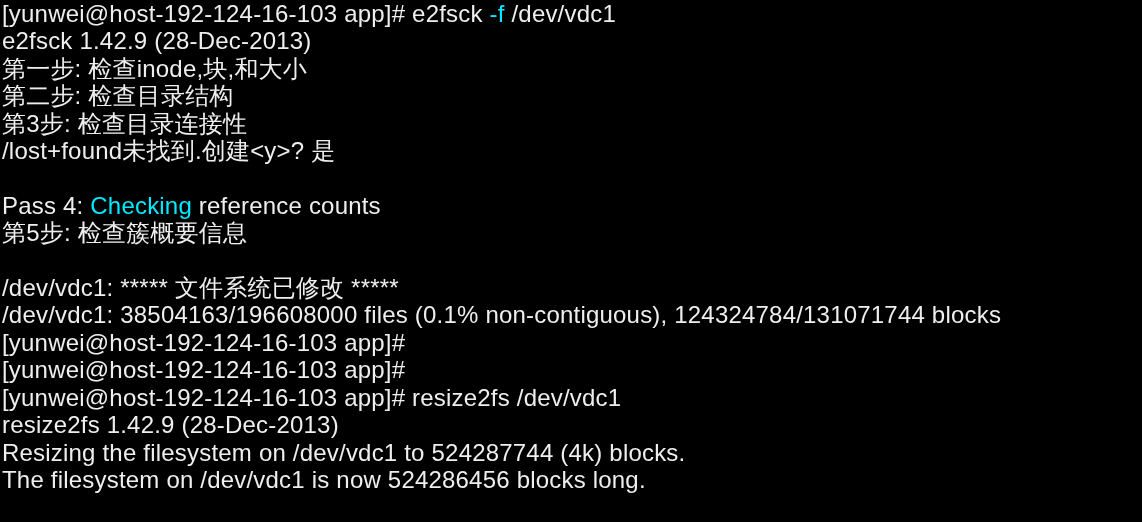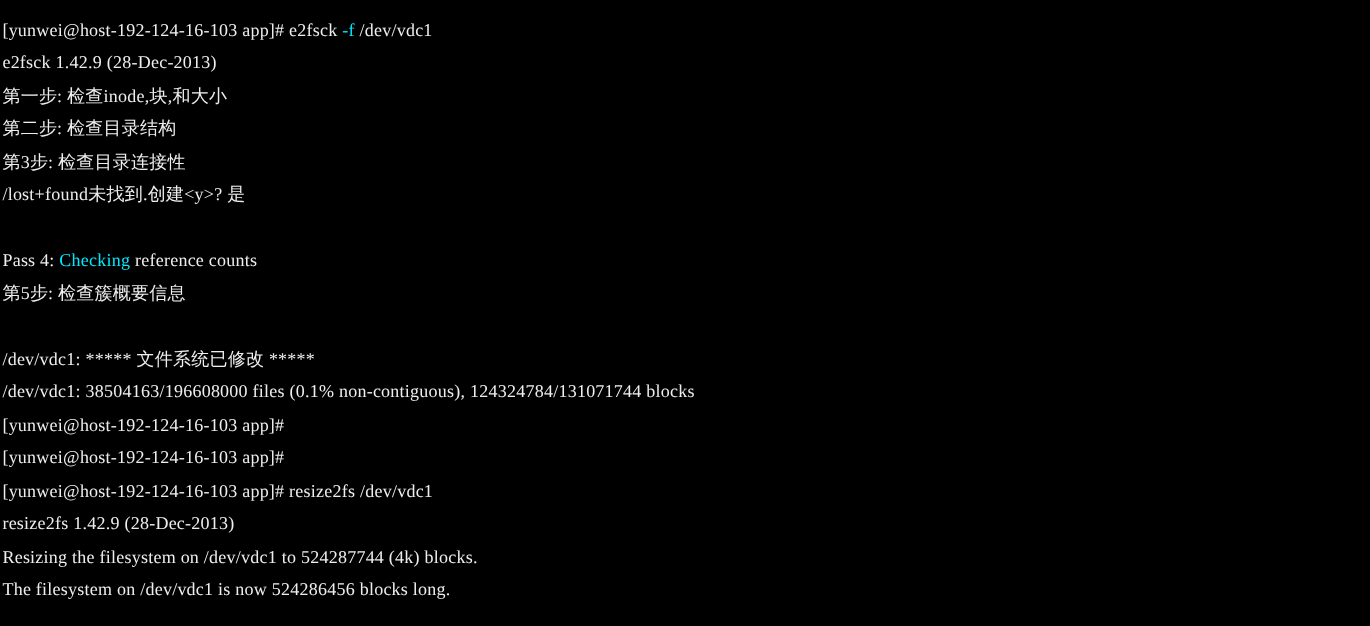--- a/index.html
+++ b/index.html
@@ -4,28 +4,27 @@
 <style>
   html, body {
     margin: 0;
     padding: 0;
     width: 1142px;
     height: 522px;
     background: #000000;
     overflow: hidden;
   }
   .terminal {
-    font-family: Liberation Serif, serif;
-    font-size: 15px;
+    font-family: Liberation Sans, sans-serif;
+    font-size: 24px;
     line-height: 27.4px;
     color: #eeeeee;
     white-space: pre;
     letter-spacing: 0.2px;
     padding: 0 2px;
-    margin-top: 13px;
   }
   .cyan { color: #00eaff; }
 </style>
 </head>
 <body>
 
 <div class="terminal"><span>[yunwei@host-192-124-16-103 app]# </span><span>e2fsck </span><span class="cyan">-f</span><span> /dev/vdc1</span>
 <span>e2fsck 1.42.9 (28-Dec-2013)</span>
 <span>第一步: 检查inode,块,和大小</span>
 <span>第二步: 检查目录结构</span>

